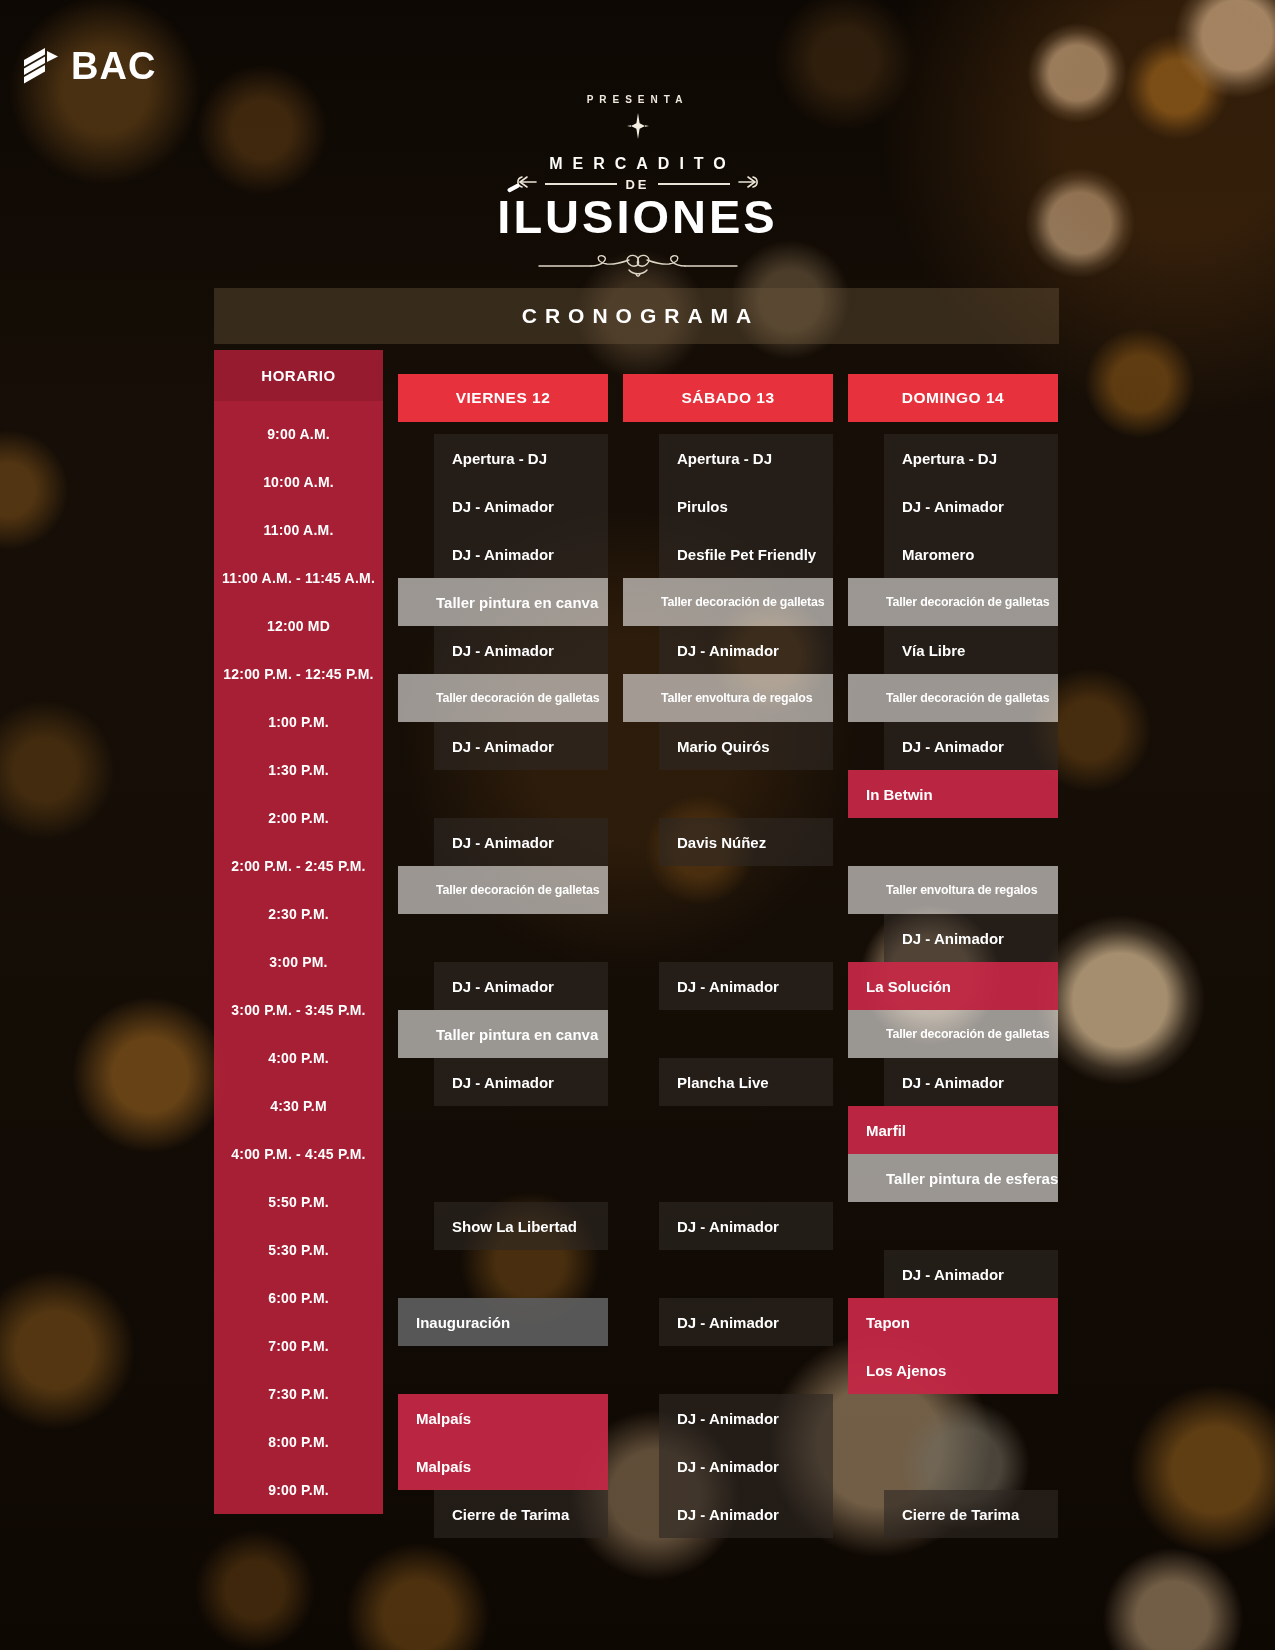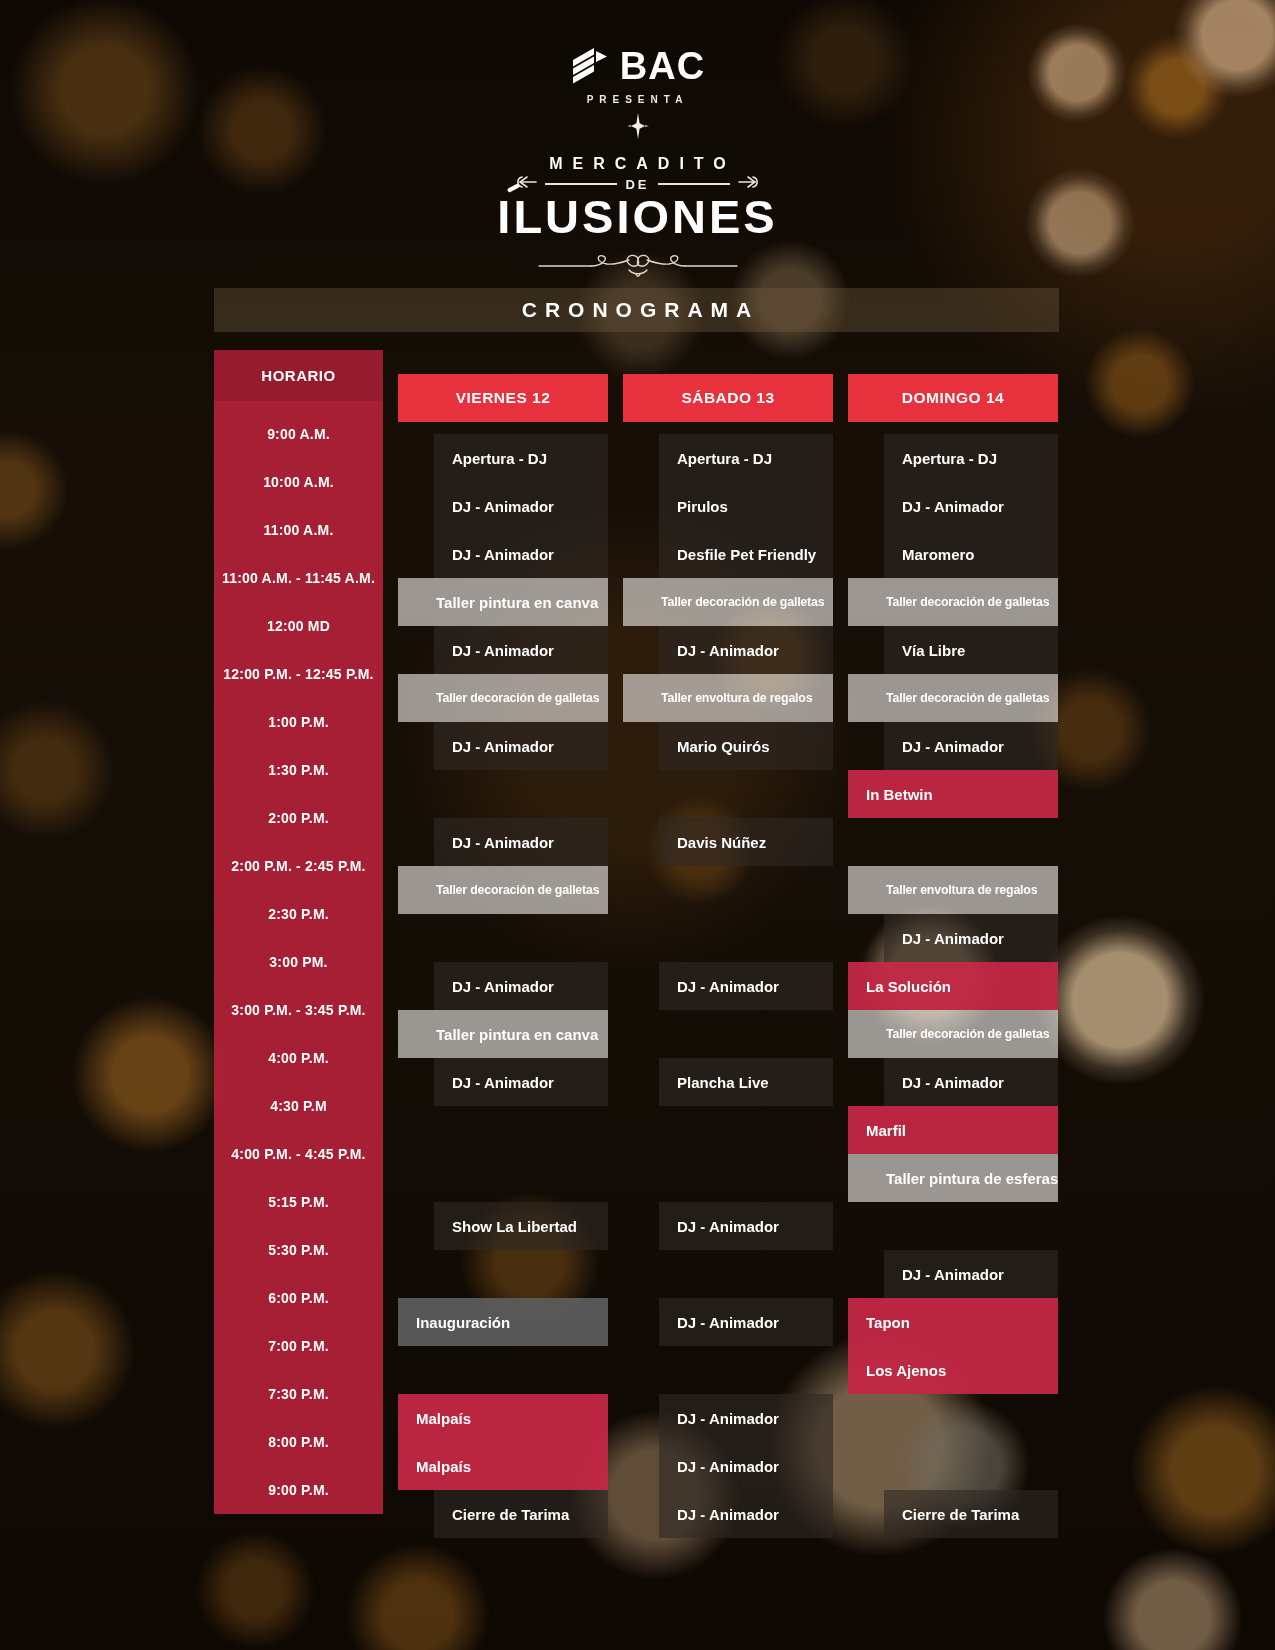--- a/index.html
+++ b/index.html
@@ -36,35 +36,35 @@
       radial-gradient(circle 65px at 965px 1465px, rgba(112,107,94,.60) 0 55%, transparent 100%),
       radial-gradient(circle 112px at 880px 1445px, rgba(185,155,118,.58) 0 55%, transparent 100%),
       radial-gradient(circle 85px at 655px 1495px, rgba(170,140,105,.52) 0 52%, transparent 100%),
       radial-gradient(circle 85px at 1215px 1470px, rgba(160,105,32,.55) 0 50%, transparent 100%),
       radial-gradient(circle 72px at 418px 1615px, rgba(140,90,26,.50) 0 48%, transparent 100%),
       radial-gradient(circle 60px at 255px 1590px, rgba(120,76,22,.45) 0 48%, transparent 100%),
       radial-gradient(circle 70px at 1173px 1618px, rgba(185,155,118,.58) 0 52%, transparent 100%);
   }
   
   .hero{position:absolute;top:42px;left:0;width:100%;text-align:center;}
-  .logo-row{display:flex;justify-content:center;align-items:center;gap:10px;height:48px;}
+  .logo-row{display:flex;justify-content:flex-start;align-items:center;gap:10px;height:48px;padding-left:21px;}
   .logo-row svg{display:block;}
   .bac-word{font-size:38px;font-weight:800;letter-spacing:1px;line-height:1;}
   .presenta{margin-top:4px;font-size:10px;font-weight:700;letter-spacing:6px;color:#efe9df;}
   .sparkle{margin-top:8px;height:26px;display:flex;justify-content:center;}
   .t-mercadito{margin-top:16px;font-size:16px;font-weight:600;letter-spacing:10px;text-indent:10px;color:#fdfcf9;}
   .de-row{margin-top:3px;display:flex;justify-content:center;align-items:center;gap:8px;height:16px;}
   .de-row .rule{width:72px;height:1.5px;background:#e8e1d4;}
   .de-word{font-size:13px;font-weight:600;letter-spacing:3px;color:#f4efe6;}
   .t-ilusiones{position:relative;margin-top:1px;font-size:47px;font-weight:800;letter-spacing:3px;line-height:1;color:#ffffff;}
   .i-accent{position:absolute;left:calc(50% - 131px);top:-7px;width:13px;height:4px;background:#fff;border-radius:2px;transform:rotate(-28deg);}
   .flourish{margin-top:10px;display:flex;justify-content:center;}
   
   .cron-bar{
-    position:absolute;left:214px;top:288px;width:845px;height:44px;
+    position:absolute;left:214px;top:288px;width:845px;height:56px;
     background:rgba(112,92,64,.38);
     display:flex;align-items:center;justify-content:center;
   }
   .cron-title{font-size:21px;font-weight:700;letter-spacing:8px;text-indent:8px;}
   
   .sched{position:absolute;left:214px;top:350px;width:845px;display:grid;
          grid-template-columns:169px 210px 210px 210px;column-gap:15px;}
   .horario-col{background:rgba(188,34,60,.88);height:1164px;display:flex;flex-direction:column;}
   .horario-head{height:65px;display:flex;align-items:center;justify-content:center;
                 background:rgba(0,0,0,.10);font-size:15px;font-weight:700;letter-spacing:.5px;}
@@ -164,21 +164,21 @@
           <div class="time-slot">1:00 P.M.</div>
           <div class="time-slot">1:30 P.M.</div>
           <div class="time-slot">2:00 P.M.</div>
           <div class="time-slot">2:00 P.M. - 2:45 P.M.</div>
           <div class="time-slot">2:30 P.M.</div>
           <div class="time-slot">3:00 PM.</div>
           <div class="time-slot">3:00 P.M. - 3:45 P.M.</div>
           <div class="time-slot">4:00 P.M.</div>
           <div class="time-slot">4:30 P.M</div>
           <div class="time-slot">4:00 P.M. - 4:45 P.M.</div>
-          <div class="time-slot">5:15 P.M.</div>
+          <div class="time-slot">5:50 P.M.</div>
           <div class="time-slot">5:30 P.M.</div>
           <div class="time-slot">6:00 P.M.</div>
           <div class="time-slot">7:00 P.M.</div>
           <div class="time-slot">7:30 P.M.</div>
           <div class="time-slot">8:00 P.M.</div>
           <div class="time-slot">9:00 P.M.</div>
         </div>
     </div>
     <div class="day-col">
       <div class="day-head">VIERNES 12</div>

